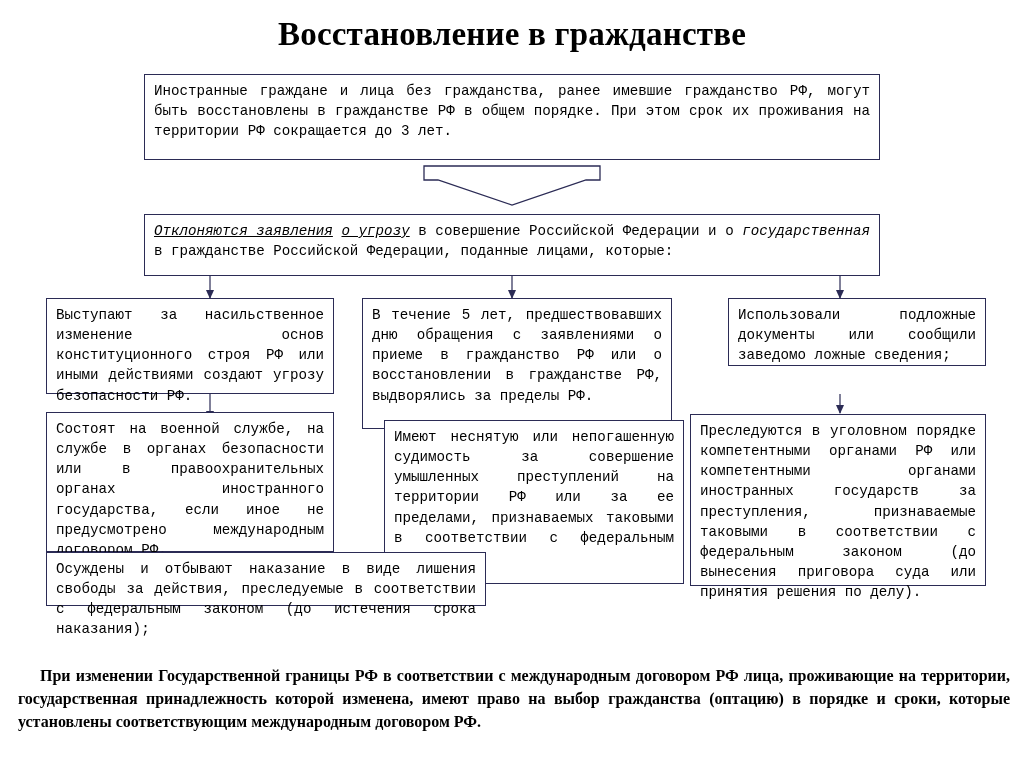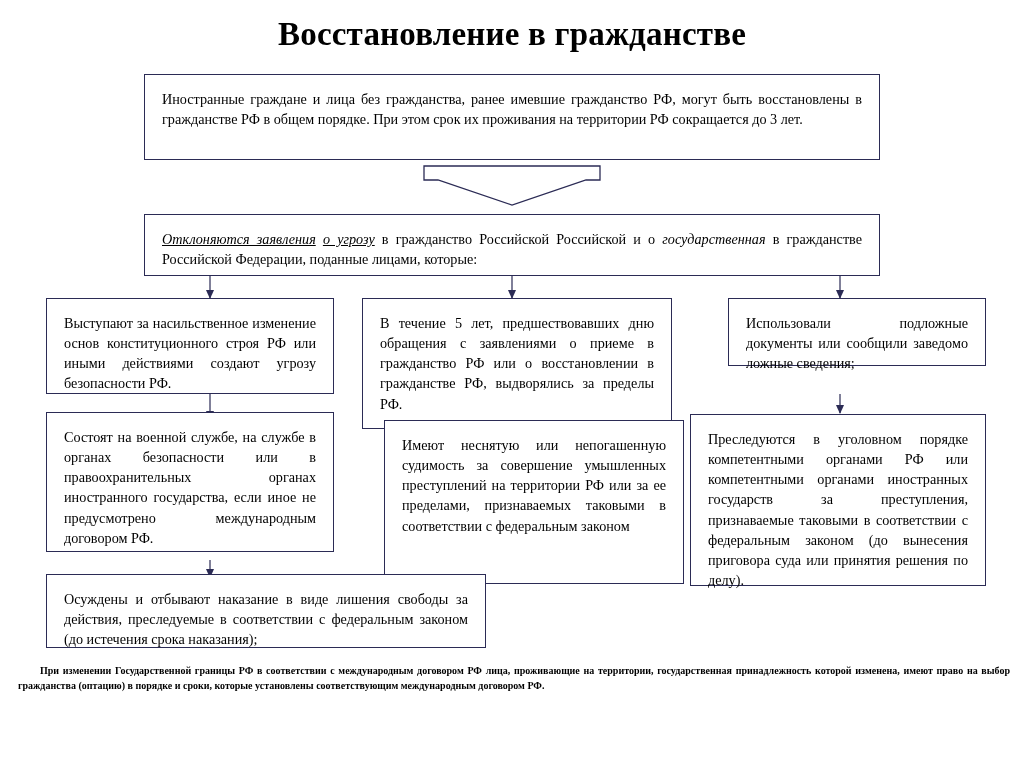--- a/index.html
+++ b/index.html
@@ -37,21 +37,21 @@
     position: absolute;
     border: 1px solid #2b2b55;
     background: #ffffff;
     box-sizing: border-box;
     font-size: 14.2px;
     line-height: 1.42;
     text-align: justify;
     padding: 6px 9px 4px 9px;
     hyphens: none;
   }
-  .box p { margin: 8px; }
+  .box p { margin: 0; font-family: Liberation Mono, monospace; }
 
   
   #box-top {
     left: 144px;
     top: 74px;
     width: 736px;
     height: 86px;
   }
   
   #box-rules {
@@ -97,31 +97,31 @@
   }
   #box-r2c3 {
     left: 690px;
     top: 414px;
     width: 296px;
     height: 172px;
   }
   
   #box-r3c1 {
     left: 46px;
-    top: 574px;
+    top: 552px;
     width: 440px;
-    height: 74px;
+    height: 54px;
   }
 
   .footer {
     position: absolute;
     left: 18px;
     top: 664px;
     width: 992px;
-    font-size: 10px;
+    font-size: 16px;
     font-weight: bold;
     line-height: 1.45;
     text-align: justify;
     text-indent: 22px;
   }
 
   svg.connectors {
     position: absolute;
     left: 0; top: 0;
     width: 1024px;
@@ -160,21 +160,21 @@
 
     <line x1="840" y1="394" x2="840" y2="413" stroke="#2b2b55" stroke-width="1.2"></line>
     <polygon points="840,414 836,405 844,405" fill="#2b2b55"></polygon>
   </svg>
 
   <div class="box" id="box-top">
     <p>Иностранные граждане и лица без гражданства, ранее имевшие гражданство РФ, могут быть восстановлены в гражданстве РФ в общем порядке. При этом срок их проживания на территории РФ сокращается до 3 лет.</p>
   </div>
 
   <div class="box" id="box-rules">
-    <p><span class="em-u">Отклоняются заявления</span> <span class="em-u">о угрозу</span><span> в гражданство Российской Российской и о </span><span class="em">государственная</span><span> в гражданстве Российской Федерации, поданные лицами, которые:</span></p>
+    <p><span class="em-u">Отклоняются заявления</span> <span class="em-u">о угрозу</span><span> в совершение Российской Федерации и о </span><span class="em">государственная</span><span> в гражданстве Российской Федерации, поданные лицами, которые:</span></p>
   </div>
 
   <div class="box" id="box-r1c1">
     <p>Выступают за насильственное изменение основ конституционного строя РФ или иными действиями создают угрозу безопасности РФ.</p>
   </div>
 
   <div class="box" id="box-r1c2">
     <p>В течение 5 лет, предшествовавших дню обращения с заявлениями о приеме в гражданство РФ или о восстановлении в гражданстве РФ, выдворялись за пределы РФ.</p>
   </div>
 

